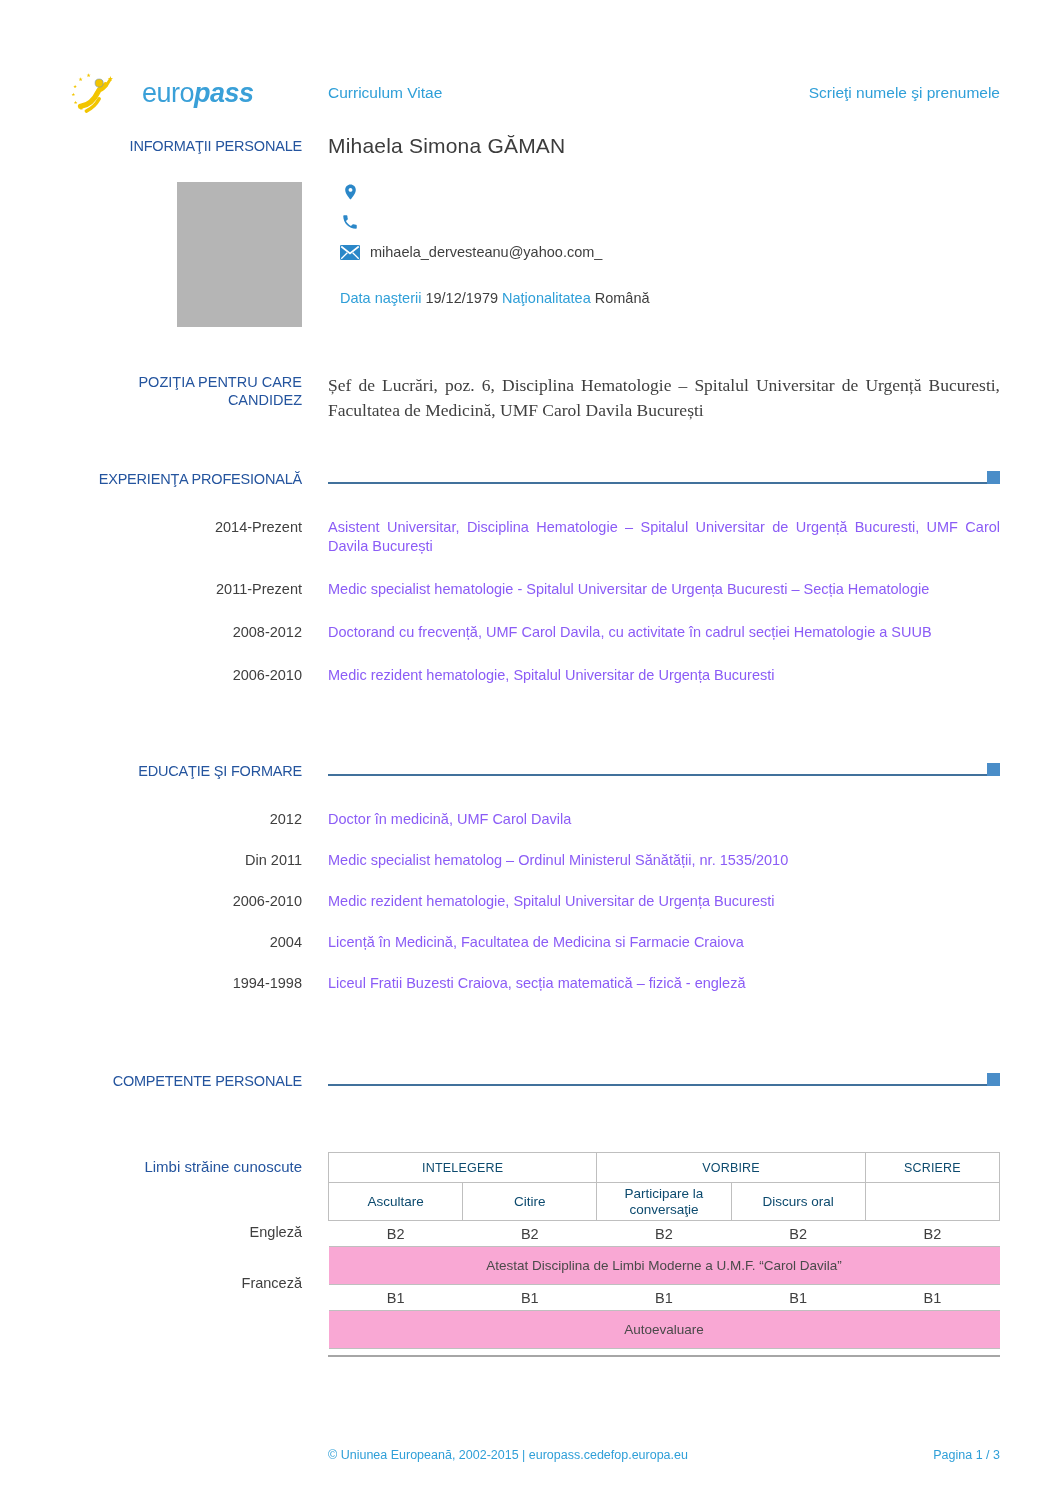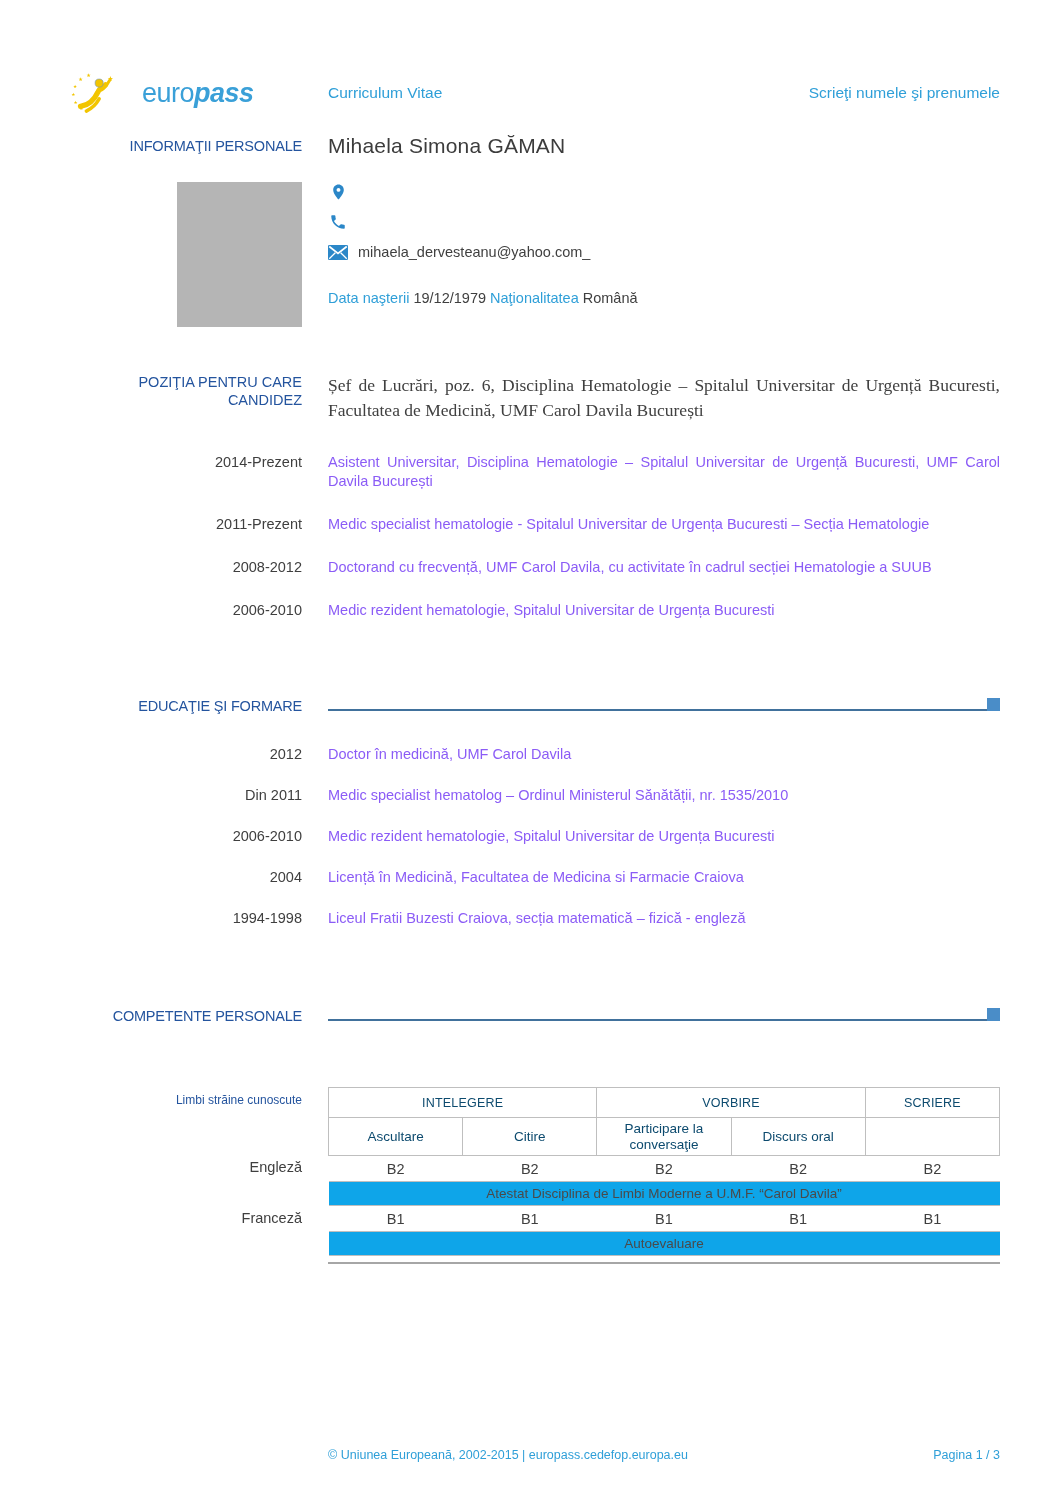--- a/index.html
+++ b/index.html
@@ -29,21 +29,21 @@
   .name-hint { color:#2f9fd8; font-size:15.5px; }
 
   
   .section-label { color:#24549e; font-size:14.5px; letter-spacing:-0.2px; line-height:17px; }
   .section-rule { flex:1; margin-left:26px; position:relative; margin-top:11px; height:2px; background:#41719c; }
   .section-rule .sq { position:absolute; right:0; bottom:0; width:13px; height:13px; background:#4a8dc8; }
 
   
   .name-row { margin-top:12px; align-items:center; }
   .person-name { font-size:21px; color:#3c3c3c; letter-spacing:0.2px; }
-  .contact-row { margin-top:24px; }
+  .contact-row { margin-top:24px;gap:12px; }
   .photo-wrap { display:flex; justify-content:flex-end; }
   .photo-placeholder { width:125px; height:145px; background:#b5b5b5; }
   .contact-item { display:flex; align-items:center; margin-bottom:10px; min-height:20px; }
   .ci-icon { width:20px; height:20px; flex:none; display:flex; align-items:center; justify-content:center; }
   .contact-email-text { margin-left:10px; font-size:14.5px; color:#3f3f3f; text-decoration:none; }
   .birth-line { margin-top:28px; font-size:14.5px; }
   .blue-label { color:#2f9fd8; }
 
   
   .position-row { margin-top:46px; }
@@ -61,38 +61,38 @@
   .entry { display:flex; margin-bottom:24px; }
   .entry .period { width:232px; flex:none; text-align:right; font-size:14.5px; color:#3f3f3f; line-height:19px; }
   .entry .desc { flex:1; margin-left:26px; font-size:14.5px; line-height:19px; text-align:justify; color:#8b5cf6; }
   .edu-head { margin-top:78px; }
   .edu-entries .entry { margin-bottom:22px; }
   .comp-head { margin-top:80px;justify-content:space-between; }
 
   
   .lang-block { margin-top:62px; }
   .lang-labels { position:relative; height:170px; }
-  .lang-label-main { position:absolute; top:6px; right:0; color:#24549e; font-size:12px; white-space:nowrap; }
+  .lang-label-main { position:absolute; top:6px; right:0; color:#24549e; font-size:15px; white-space:nowrap; }
   .lang-name-en { position:absolute; top:72px; right:0; font-size:14.5px; color:#3f3f3f; }
   .lang-name-fr { position:absolute; top:123px; right:0; font-size:14.5px; color:#3f3f3f; }
 
   table.lang-table { width:100%; border-collapse:collapse; table-layout:fixed; }
   .lang-table col { width:20%; }
   .lang-table th {
     border:1px solid #bfbfbf; font-weight:normal; color:#0c4a6e;
     text-align:center; vertical-align:middle;
   }
   .lang-table tr.group-row th { height:30px; font-size:12.5px; letter-spacing:0.2px; }
   .lang-table tr.sub-row th { height:38px; font-size:13.5px; line-height:16px; }
   .lang-table td {
     border-top:1px solid #bfbfbf; border-bottom:1px solid #bfbfbf;
     text-align:center; vertical-align:middle; font-size:14.5px; color:#3f3f3f;
   }
   .lang-table tr.level-row td { height:26px; }
-  .lang-table tr.note-row td { height:24px; background:#0ea5e9; font-size:13.5px; color:#4a4a4a; }
+  .lang-table tr.note-row td { height:38px; background:#f9a8d4; font-size:13.5px; color:#4a4a4a; }
   .table-bottom-line { height:2px; background:#a6a6a6; margin-top:6px; }
 
   
   .footer { position:absolute; left:70px; right:58px; top:1448px; display:flex; }
   .footer .col-content { display:flex; justify-content:space-between;gap:44px; }
   .footer-text { color:#2f9fd8; font-size:12.5px; }
 </style>
 </head>
 <body>
 
@@ -169,20 +169,26 @@
   </div>
 
   <div class="row position-row">
     <div class="col-label position-label">
       <div>POZIŢIA  PENTRU CARE</div>
       <div>CANDIDEZ</div>
     </div>
     <div class="col-content position-text">Șef de Lucrări, poz. 6, Disciplina Hematologie – Spitalul Universitar de  Urgență Bucuresti, Facultatea de Medicină, UMF Carol Davila București</div>
   </div>
 
+  <div class="section-row exp-head">
+    <div class="col-label section-label">EXPERIENŢA PROFESIONALĂ</div>
+    <div class="section-rule">
+        <span class="sq"></span>
+      </div>
+  </div>
 
   <div class="entries">
     <div class="entry">
       <div class="period">2014-Prezent</div>
       <div class="desc">Asistent Universitar, Disciplina Hematologie – Spitalul Universitar de Urgență Bucuresti, UMF Carol Davila București</div>
     </div>
     <div class="entry">
       <div class="period">2011-Prezent</div>
       <div class="desc">Medic specialist hematologie - Spitalul Universitar de Urgența Bucuresti – Secția Hematologie</div>
     </div>

